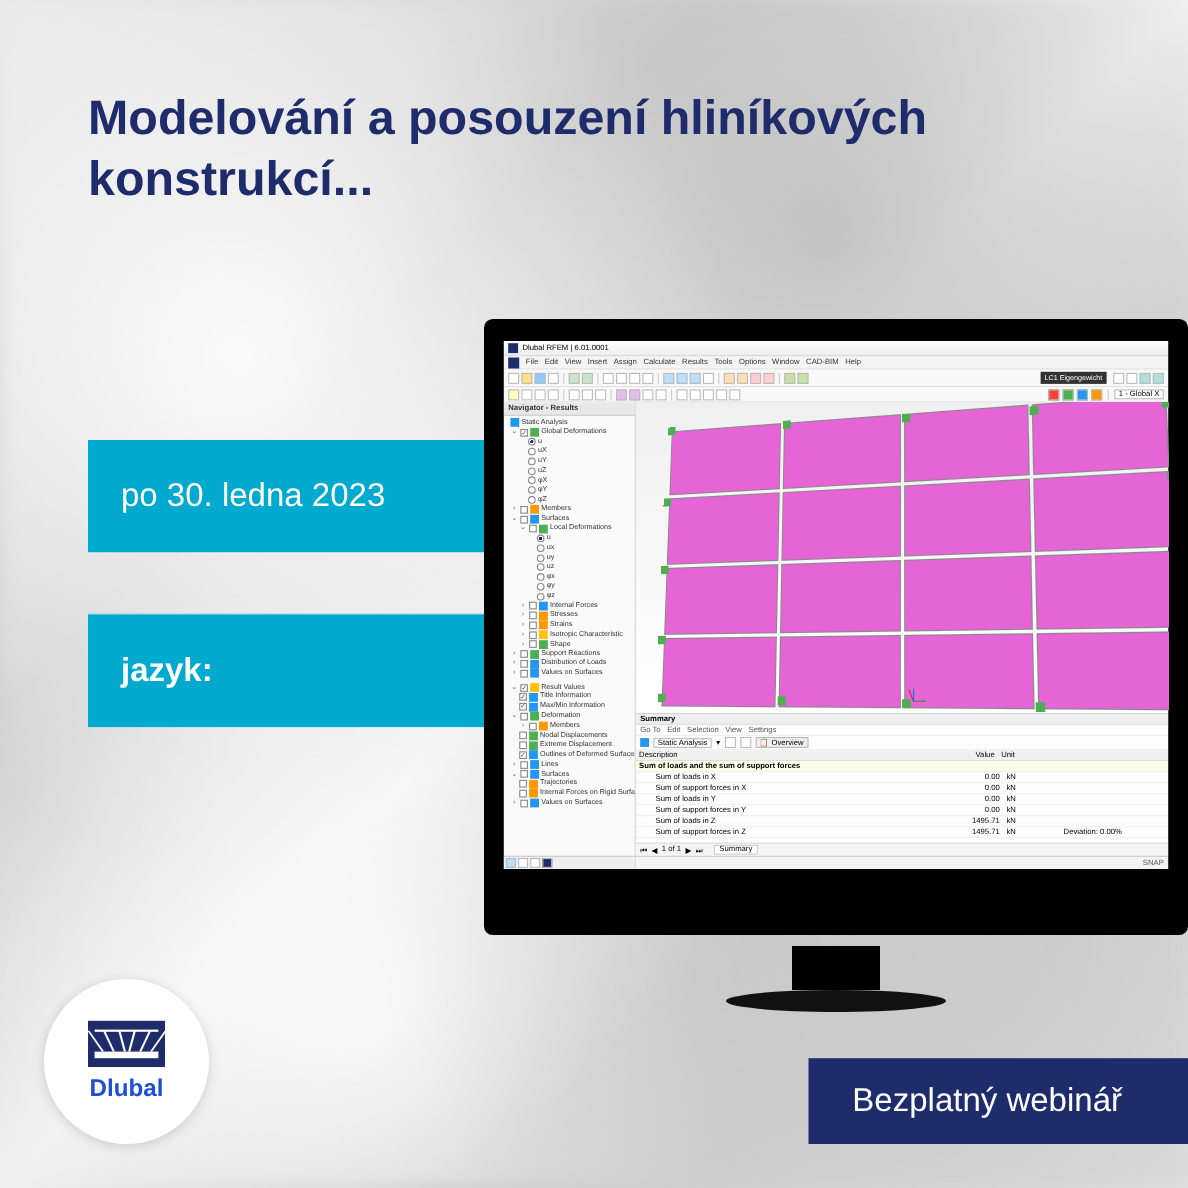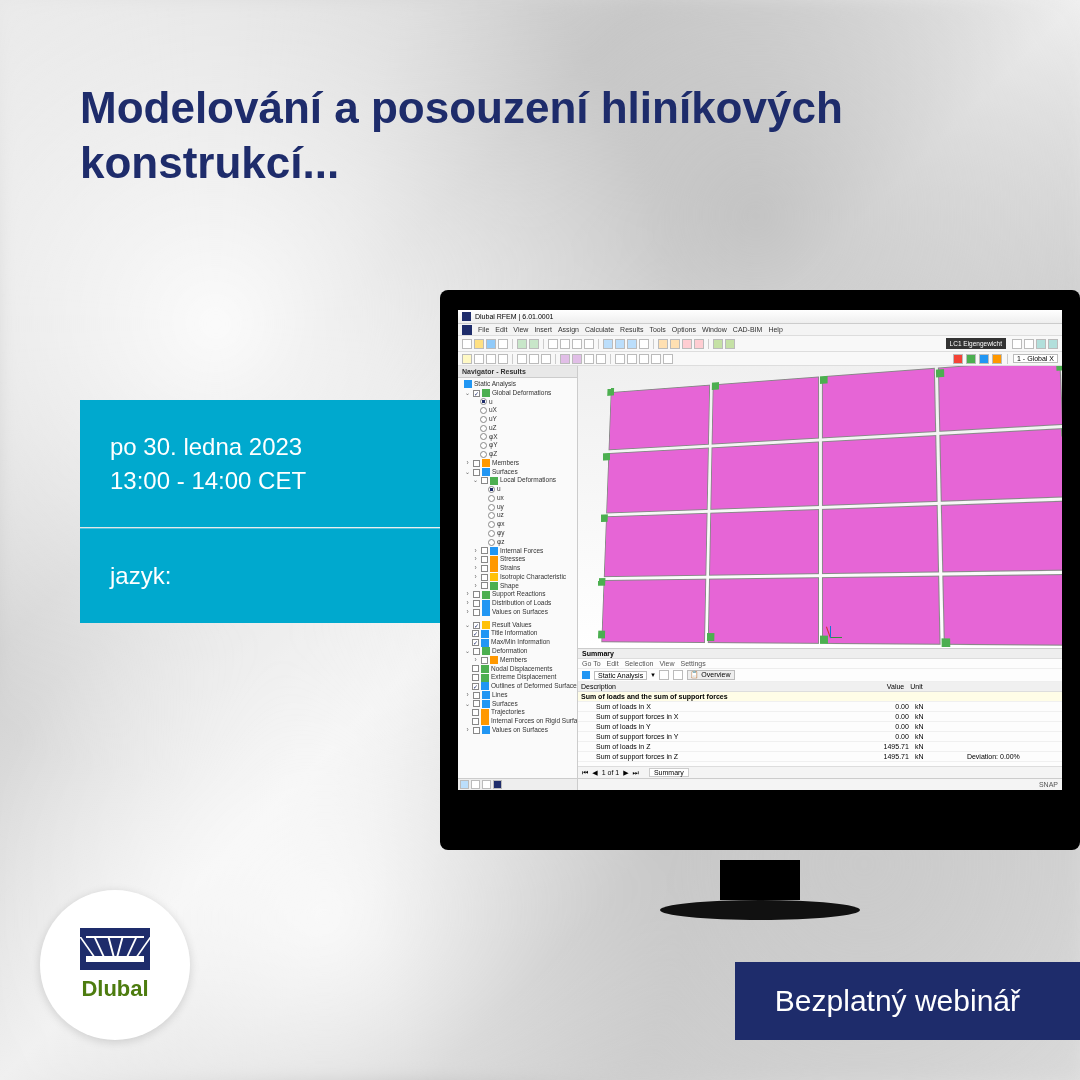--- a/index.html
+++ b/index.html
@@ -27,25 +27,25 @@
   font-weight: 800;
   line-height: 1.25;
 }
 .info-box {
   position: absolute;
   left: 80px;
   width: 380px;
   background: #00a9ce;
   color: #fff;
   padding: 30px 30px;
-  font-size: 24px;
+  font-size: 30px;
   line-height: 1.4;
 }
 .info-box.date { top: 400px; }
-.info-box.lang { top: 528px; border-top: 1px solid rgba(255,255,255,0.3); }
+.info-box.lang { top: 558px; border-top: 1px solid rgba(255,255,255,0.3); font-weight: bold; }
 .monitor {
   position: absolute;
   top: 290px; left: 440px;
   width: 640px; height: 560px;
   background: #000;
   border-radius: 8px;
   padding: 20px 18px 60px 18px;
 }
 .monitor-stand {
   position: absolute;
@@ -244,39 +244,38 @@
   width:58px; height:6px;
   background:#fff;
 }
 .logo-cables {
   position:absolute;
   top:9px; bottom:14px; left:6px; right:6px;
 }
 .logo-cables span {
   position:absolute; background:#fff; width:1.5px;
 }
-.logo-text { color: #4d7c0f; font-size: 22px; font-weight: 700; }
+.logo-text { color: #1d4ed8; font-size: 22px; font-weight: 700; }
 .cta {
   position: absolute;
   bottom: 40px; right: 0;
   background: #1e2c6b;
   color: #fff;
   font-size: 30px;
   padding: 22px 60px 22px 40px;
 }
 </style>
 </head>
 <body>
 <div class="bg-blur"></div>
 
 <div class="headline">Modelování a posouzení hliníkových konstrukcí...</div>
 
 <div class="info-box date">
   <div>po 30. ledna 2023</div>
-  <div>13:00 - 14:00 CET</div>
 </div>
 <div class="info-box lang">
   <div>jazyk:</div>
 </div>
 
 <div class="monitor">
   <div class="screen">
 
     <div class="titlebar">
       <span class="app-icon"></span>

